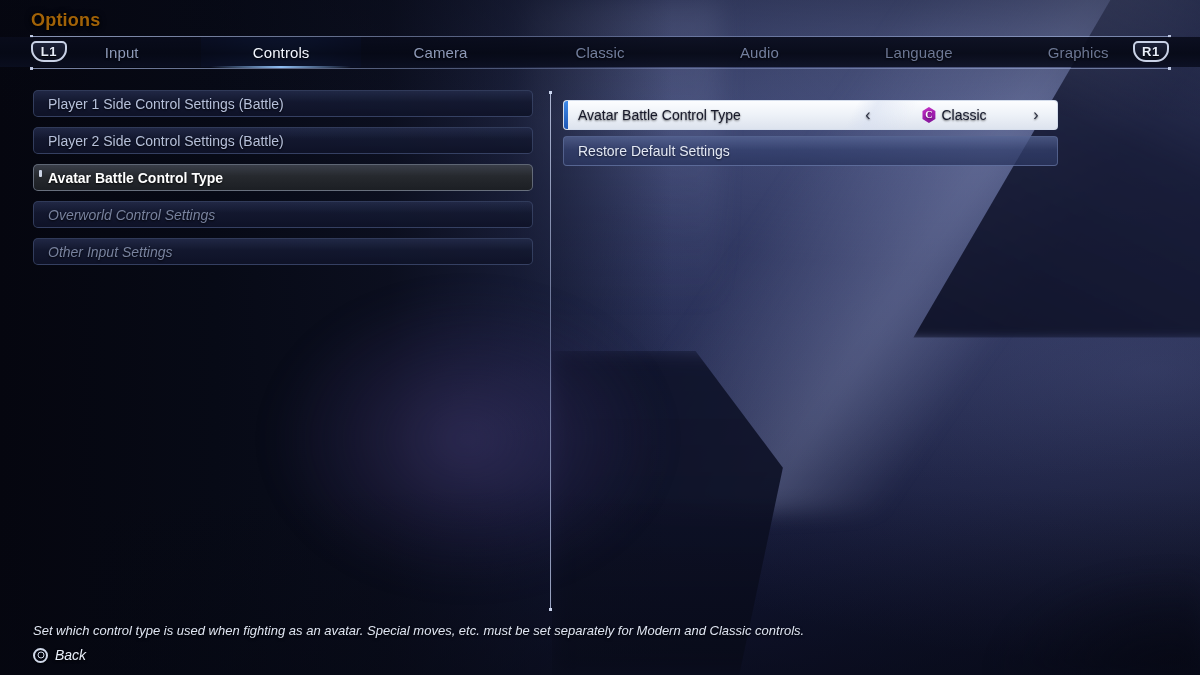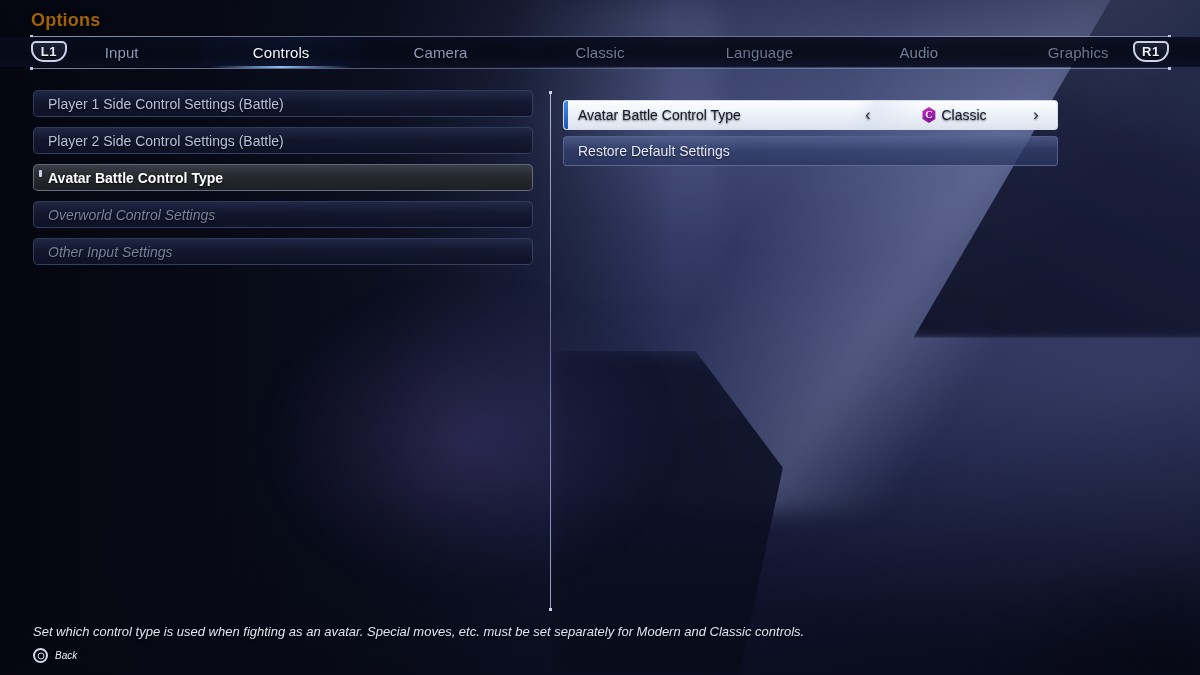--- a/index.html
+++ b/index.html
@@ -233,21 +233,21 @@
     width:15px; height:15px; border-radius:50%;
     border:2px solid #cfd7e8; position:relative;
     box-shadow:0 1px 2px rgba(0,0,0,.8);
   }
   .circ-btn::after{
     content:""; position:absolute; left:50%; top:50%;
     transform:translate(-50%,-50%);
     width:5px; height:5px; border-radius:50%; border:1px solid #cfd7e8;
   }
   .backlbl {
-    font-size:10px; color:#eaf0fb;
+    font-size:14px; color:#eaf0fb;
     text-shadow:0 1px 3px rgba(0,0,0,.9);
   }
 </style>
 </head>
 <body>
 
 <div id="bg">
   <div class="bg-base"></div>
   <div class="bg-shaft"></div>
   <div class="bg-cliff"></div>
@@ -268,22 +268,22 @@
   <div class="hdr-endcap" style="left:1168px; top:35px;"></div>
 
   <div class="tabbar"></div>
 
   <div class="tabs">
     <div class="tab-spacer"></div>
     <div class="tab">Input</div>
     <div class="tab active">Controls</div>
     <div class="tab">Camera</div>
     <div class="tab dim">Classic</div>
+    <div class="tab dim">Audio</div>
     <div class="tab dimmer">Language</div>
-    <div class="tab dim">Audio</div>
     <div class="tab dimmer">Graphics</div>
     <div class="tab-spacer"></div>
   </div>
 
   <div class="bumper l1">L1</div>
   <div class="bumper r1">R1</div>
 
   <div class="hdr-rule-bot"></div>
   <div class="hdr-endcap" style="left:30px; top:67px;"></div>
   <div class="hdr-endcap" style="left:1168px; top:67px;"></div>

